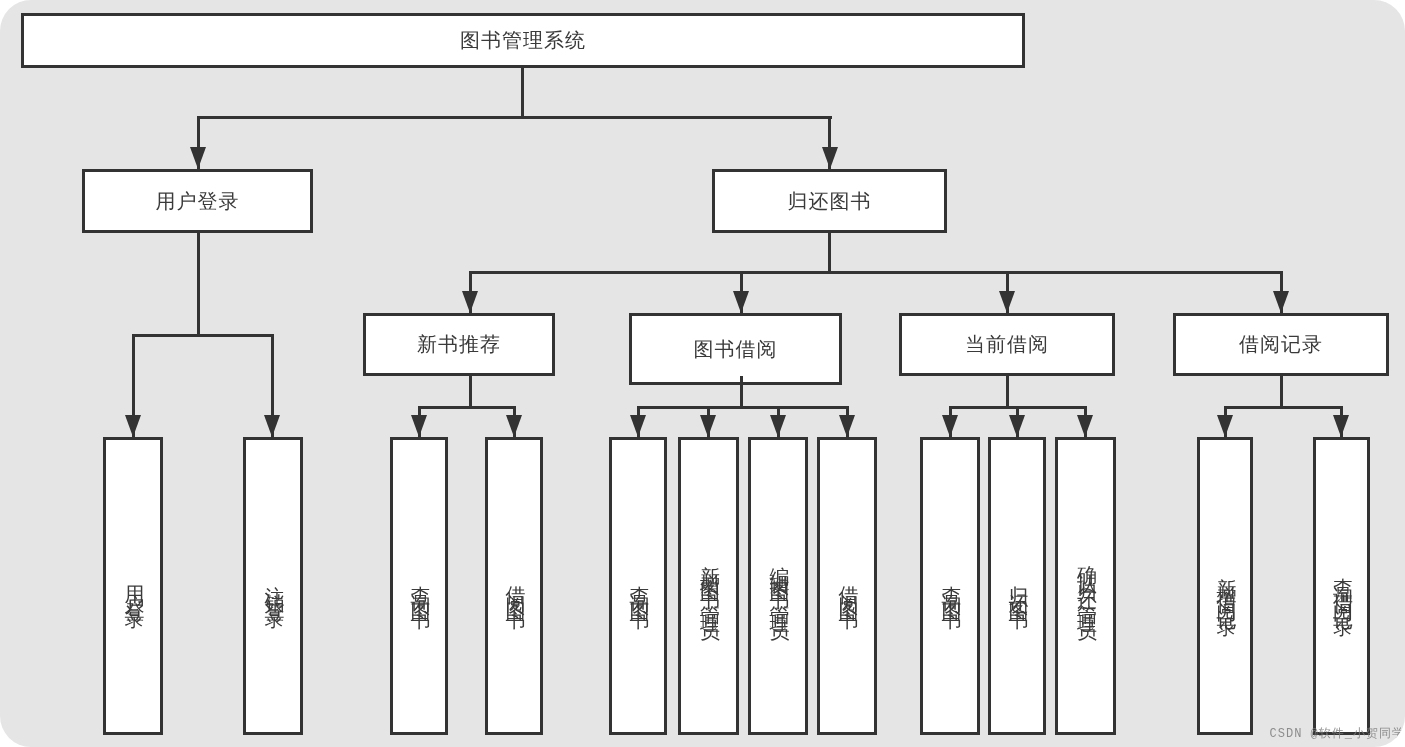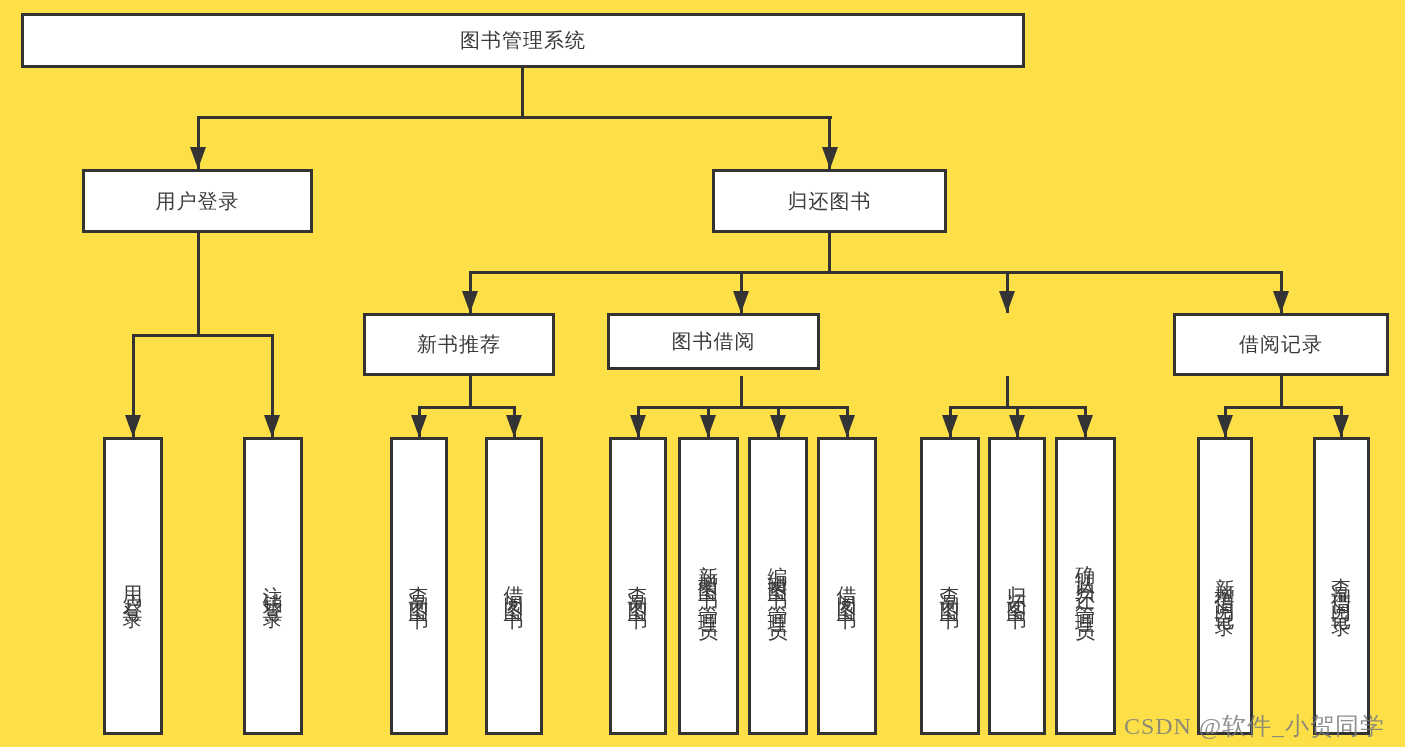--- a/index.html
+++ b/index.html
@@ -1,36 +1,36 @@
 <!DOCTYPE html>
 <html><head>
 <meta charset="utf-8">
 <style>
   html,body{margin:0;padding:0;background:#ffffff;}
   .stage{
-    position:relative;width:1405px;height:747px;background:#fde047;overflow:hidden;
-    font-family:Liberation Serif, serif;color:#3a3a3a;
+    position:relative;width:1405px;height:747px;background:#e5e5e5;overflow:hidden;
+    font-family:Liberation Mono, monospace;color:#3a3a3a;border-radius:31px;
   }
   .node{
     position:absolute;box-sizing:border-box;background:#ffffff;border:3px solid #333333;
     display:flex;align-items:center;justify-content:center;
     font-size:20px;letter-spacing:1px;color:#3a3a3a;text-align:center;
   }
   .vtext{
     writing-mode:vertical-rl;text-orientation:mixed;letter-spacing:8px;line-height:1;
   }
   .hline{position:absolute;height:3px;background:#333333;}
   .vline{position:absolute;width:3px;background:#333333;}
   .arrow{
     position:absolute;width:0;height:0;
     border-left:8px solid transparent;border-right:8px solid transparent;
     border-top:22px solid #333333;
   }
   .watermark{
-    position:absolute;right:20px;bottom:5px;font-size:24px;
+    position:absolute;right:0;bottom:5px;font-size:12px;
     color:rgba(125,125,125,0.85);letter-spacing:1px;z-index:10;white-space:nowrap;margin-left:40px;
   }
 </style>
 </head>
 <body>
 
 <div class="stage">
 
   <div class="node" style="left:21px;top:13px;width:1004px;height:55px">图书管理系统</div>
 
@@ -56,21 +56,22 @@
   <div class="vline" style="left:469px;top:273px;height:40px"></div>
   <div class="vline" style="left:740px;top:273px;height:40px"></div>
   <div class="vline" style="left:1006px;top:273px;height:40px"></div>
   <div class="vline" style="left:1280px;top:273px;height:40px"></div>
   <div class="arrow" style="left:462px;top:291px"></div>
   <div class="arrow" style="left:733px;top:291px"></div>
   <div class="arrow" style="left:999px;top:291px"></div>
   <div class="arrow" style="left:1273px;top:291px"></div>
 
   <div class="node" style="left:363px;top:313px;width:192px;height:63px">新书推荐</div>
-  <div class="node" style="left:607px;top:313px;width:213px;height:57px">图书借阅</div>
+  <div class="node" style="left:629px;top:313px;width:213px;height:72px">图书借阅</div>
+  <div class="node" style="left:899px;top:313px;width:216px;height:63px">当前借阅</div>
   <div class="node" style="left:1173px;top:313px;width:216px;height:63px">借阅记录</div>
 
   <div class="vline" style="left:469px;top:376px;height:32px"></div>
   <div class="hline" style="left:418px;top:406px;width:98px"></div>
   <div class="vline" style="left:418px;top:408px;height:29px"></div>
   <div class="vline" style="left:513px;top:408px;height:29px"></div>
   <div class="arrow" style="left:411px;top:415px"></div>
   <div class="arrow" style="left:506px;top:415px"></div>
 
   <div class="vline" style="left:740px;top:376px;height:32px"></div>

